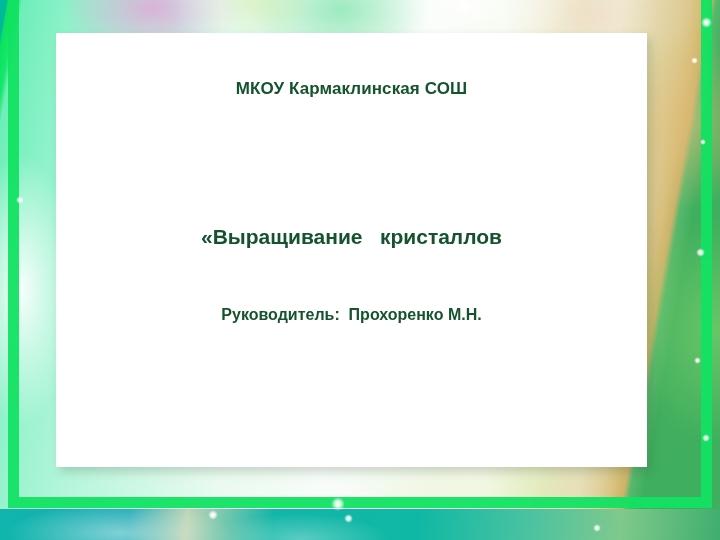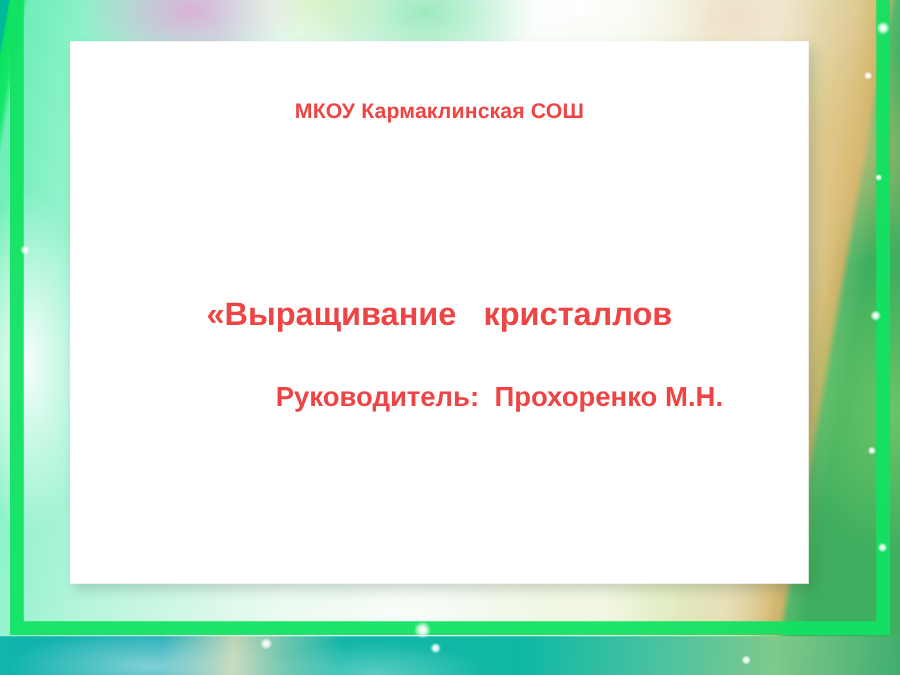--- a/index.html
+++ b/index.html
@@ -114,42 +114,41 @@
     height: 434px;
     background: #ffffff;
     box-shadow: 4px 5px 9px rgba(60,80,60,0.22);
   }
 
   .line {
     position: absolute;
     left: 0;
     width: 100%;
     text-align: center;
-    color: #ef4444;
+    color: #14532d;
     font-weight: bold;
     white-space: pre;
     line-height: 1.22;
   }
 
   #school-name {
     top: 46px;
     font-size: 17px;
     letter-spacing: .1px;
   }
 
   #project-title {
     top: 140px;
-    font-size: 26px;
+    font-size: 21px;
     letter-spacing: 0px;
   }
 
   #supervisor {
     top: 272px;
-    font-size: 22px;
-    padding-left: 48px;
+    font-size: 16px;
   }
 </style>
 </head>
 <body>
 
 <div id="slide">
 
   <div class="bg-layer" id="bg-base"></div>
   <div class="bg-layer" id="bg-blobs"></div>
   <div class="bg-layer" id="bg-beams"></div>

